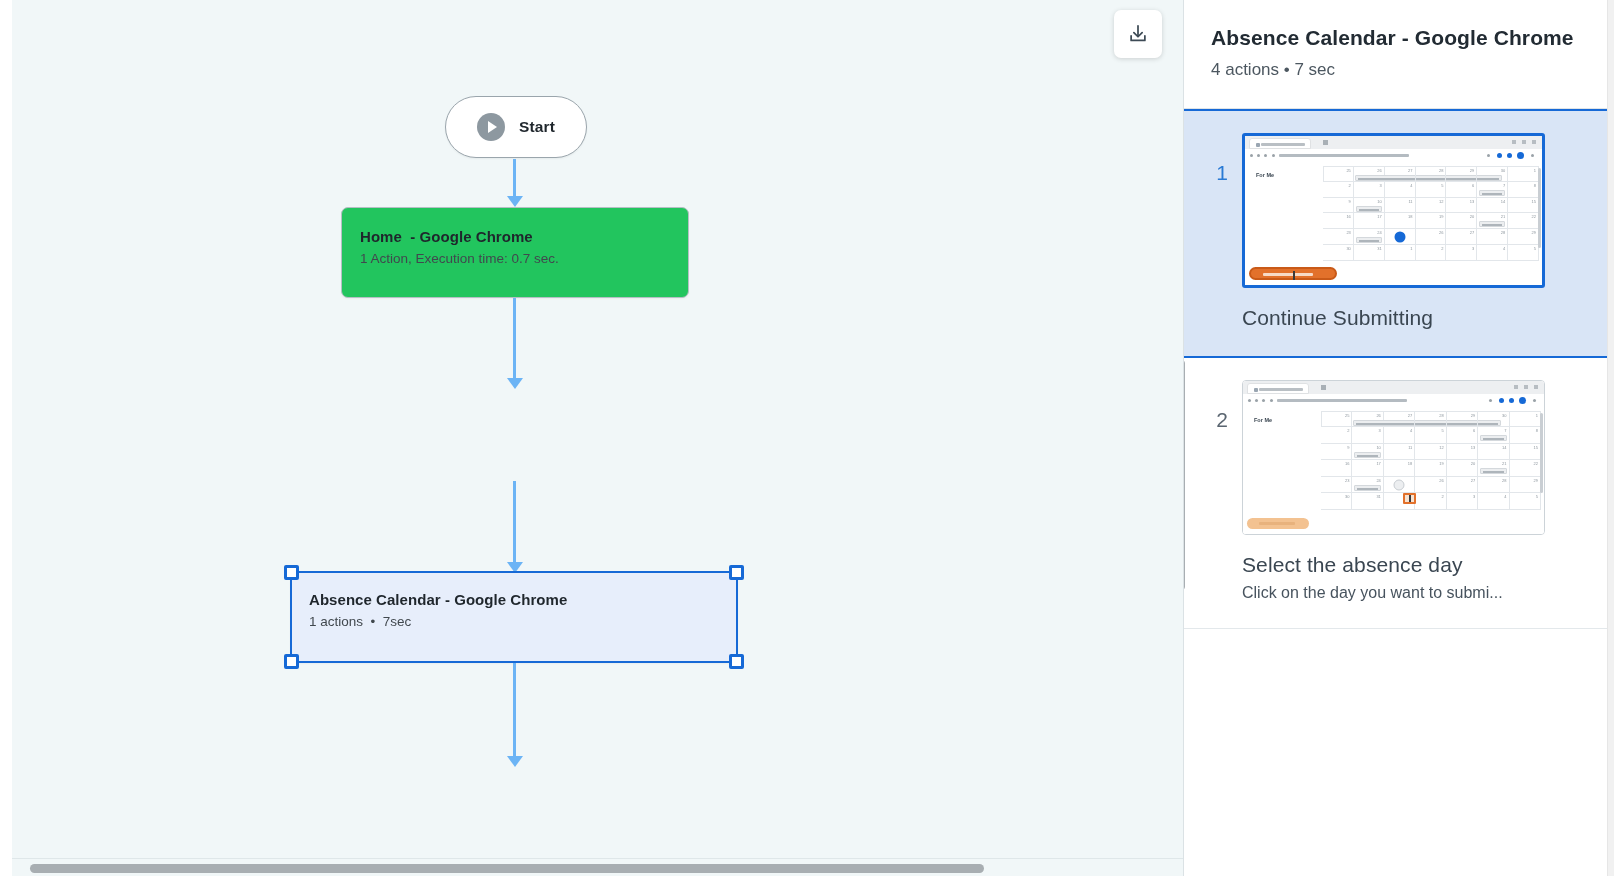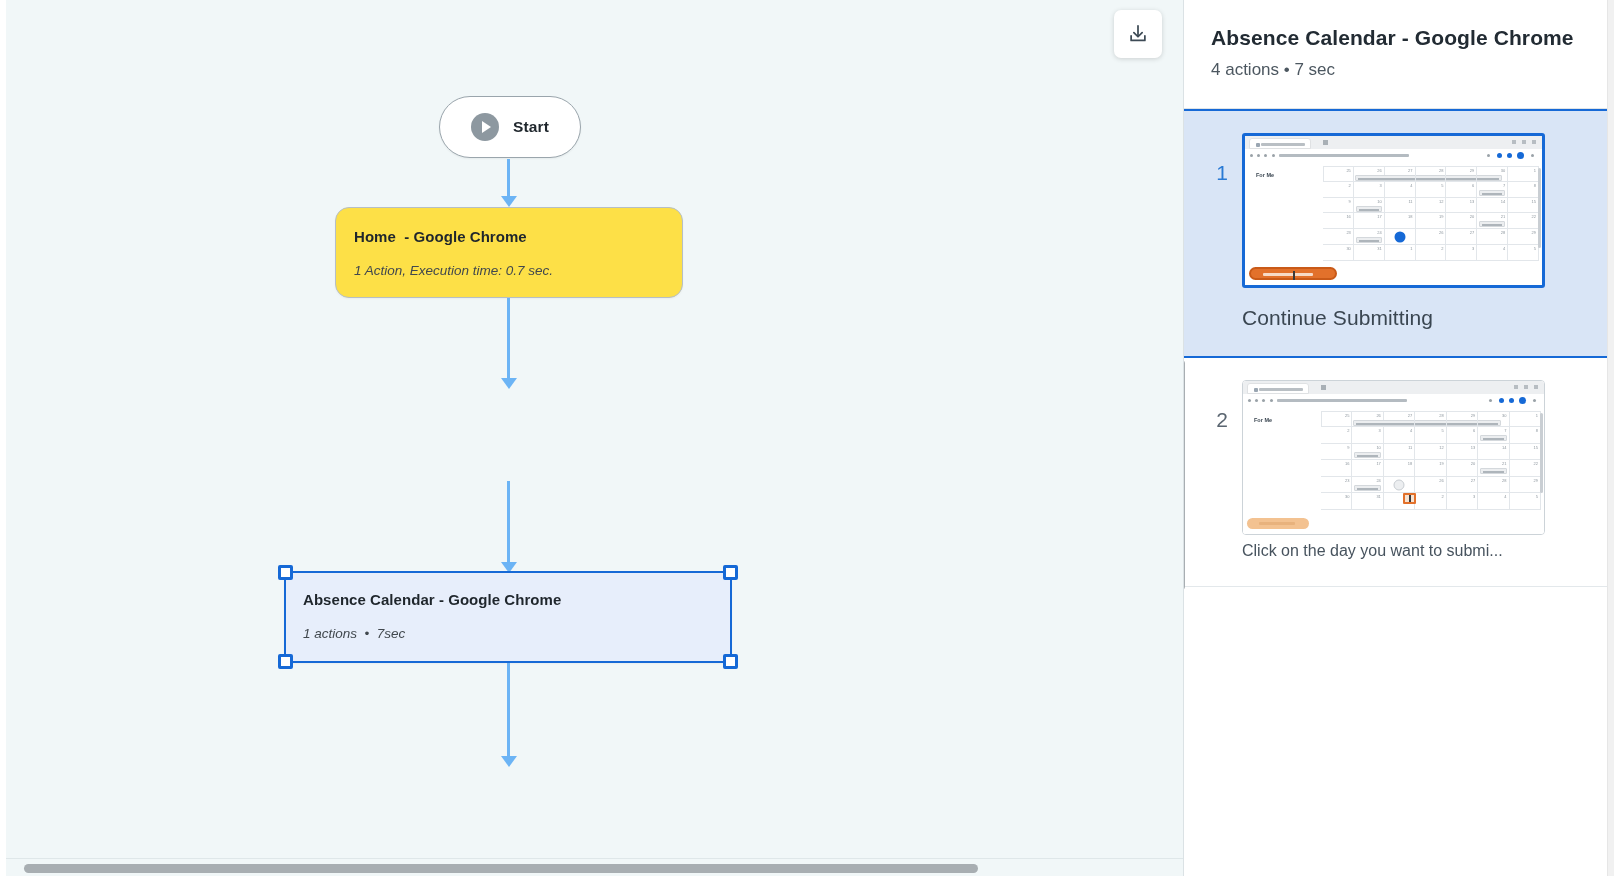--- a/index.html
+++ b/index.html
@@ -8,21 +8,21 @@
     overflow: hidden;
     font-family: "Liberation Sans", sans-serif;
     background: #ffffff;
   }
 
   
   #app { position: relative; width: 1614px; height: 876px; }
 
   
   #canvas {
-    position: absolute; left: 6px; top: 0;
+    position: absolute; left: 12px; top: 0;
     width: 1180px; height: 876px;
     background: #f1f7f8;
     overflow: hidden;
   }
 
   .node { position: absolute; }
 
   
   .pill {
     display: flex; align-items: center; justify-content: center;
@@ -47,35 +47,34 @@
     width: 0; height: 0;
     border-left: 9px solid #ffffff;
     border-top: 6px solid transparent;
     border-bottom: 6px solid transparent;
     margin-left: 3px;
   }
   .stop-sq { width: 10px; height: 10px; background: #ffffff; border-radius: 1px; }
 
   
   .rect {
-    background: #fde047;
+    background: #22c55e;
     border: 1px solid #b6bfc5;
-    border-radius: 14px;
+    border-radius: 7px;
     padding: 20px 0 0 18px;
     box-shadow: 0 1px 2px rgba(0,0,0,.04);
   }
   .rect-title {
     font-size: 15px; font-weight: 700; color: #1f262c;
     white-space: pre; letter-spacing: .05px;
   }
   .rect-sub {
-    margin-top: 18px;
+    margin-top: 6px;
     font-size: 13.5px; color: #41484e; font-weight: 400;
     white-space: pre;
-    font-style: italic;
   }
 
   
   .rect.selected {
     background: #e7eefb;
     border: 2px solid #1669d6;
     border-radius: 2px;
     padding-top: 18px;
     padding-left: 17px;
   }
@@ -720,20 +719,21 @@
               <div class="tb-cursor-box" style="left:160px; top:86px;">
                 <span class="tb-cursor" style="left:4px; top:0px; height:7px;"></span>
               </div>
               <div class="tb-btn-row">
                 <div class="tb-btn plain">
                   <span class="tb-btn-lbl" style="top:4px; width:36px; background:#e8b27d;"></span>
                 </div>
               </div>
             </div>
           </div>
+          <div class="step-title">Select the absence day</div>
           <div class="step-desc">Click on the day you want to submi...</div>
         </div>
       </div>
 
     </div>
   </div>
 
   <div id="win-scroll-track"></div>
 
 </div>

